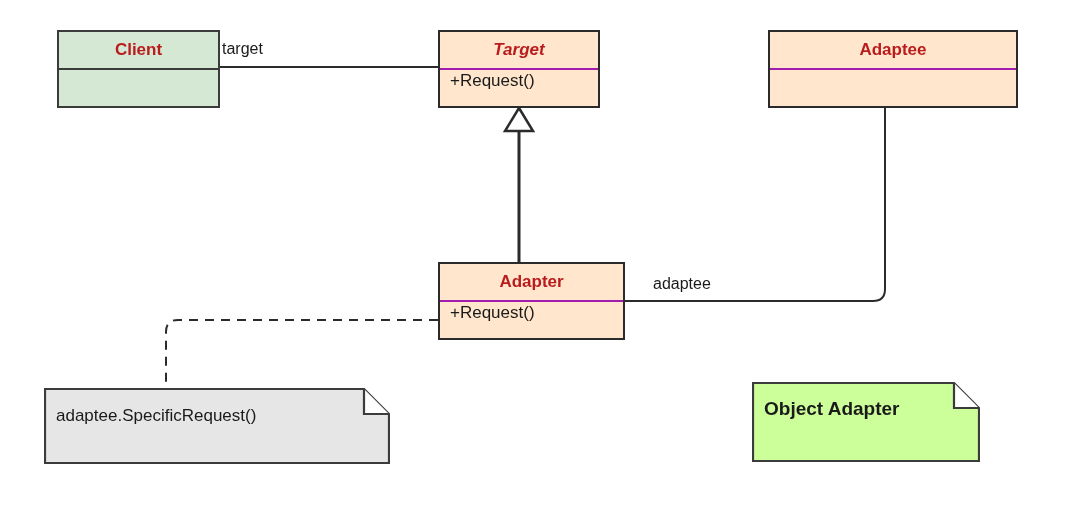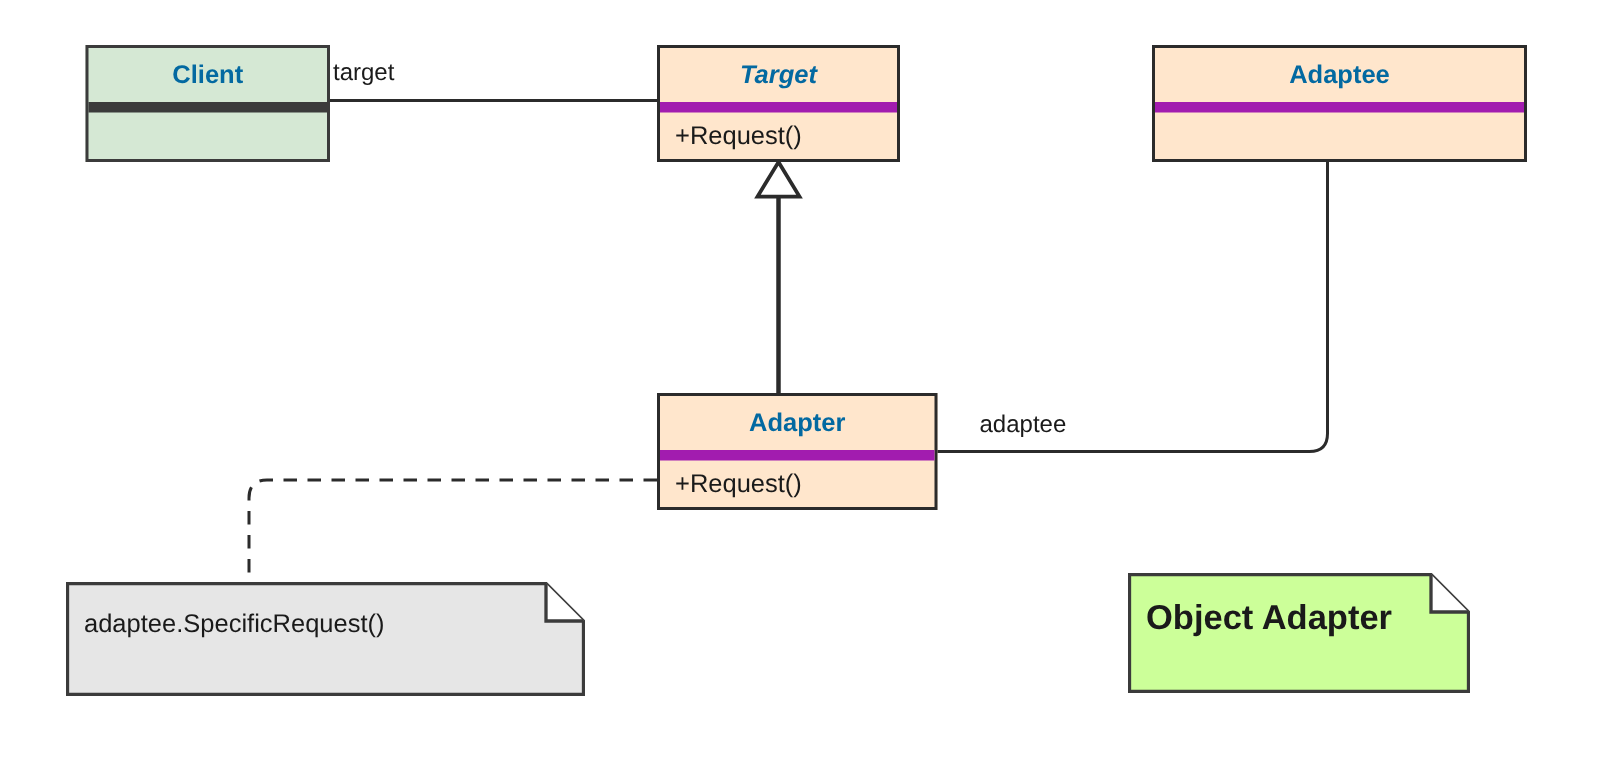--- a/index.html
+++ b/index.html
@@ -44,36 +44,36 @@
   .uml-class.green-class {
     background: #d5e8d4;
     border-color: #3b3b3b;
   }
   .uml-class .cls-name {
     height: 36px;
     line-height: 36px;
     text-align: center;
     font-size: 17px;
     font-weight: bold;
-    color: #0369a1;
-    border-bottom: 7px solid #a21caf;
+    color: #b91c1c;
+    border-bottom: 2px solid #a21caf;
     white-space: nowrap;
     overflow: hidden;
   }
   .uml-class.green-class .cls-name {
     border-bottom-color: #3b3b3b;
   }
   .uml-class .cls-name.abstract {
     font-style: italic;
   }
   .uml-class .cls-members {
     flex: 1 1 auto;
     display: flex;
     flex-direction: column;
-    justify-content: center;
+    justify-content: flex-start;
     padding-left: 10px;
   }
   .uml-class .member {
     font-size: 17px;
     color: #1a1a1a;
     line-height: 22px;
     white-space: nowrap;
   }
   .uml-class .member.empty {
     height: 0;
@@ -92,21 +92,21 @@
   .uml-note .note-text {
     position: absolute;
     left: 12px;
     top: 18px;
     font-size: 17px;
     color: #1a1a1a;
     white-space: nowrap;
   }
   .uml-note .note-text.bold {
     font-weight: bold;
-    font-size: 23px;
+    font-size: 19px;
   }
 
   
   .edge-label {
     position: absolute;
     font-size: 16px;
     color: #1a1a1a;
     white-space: nowrap;
     z-index: 5;
     background: transparent;

